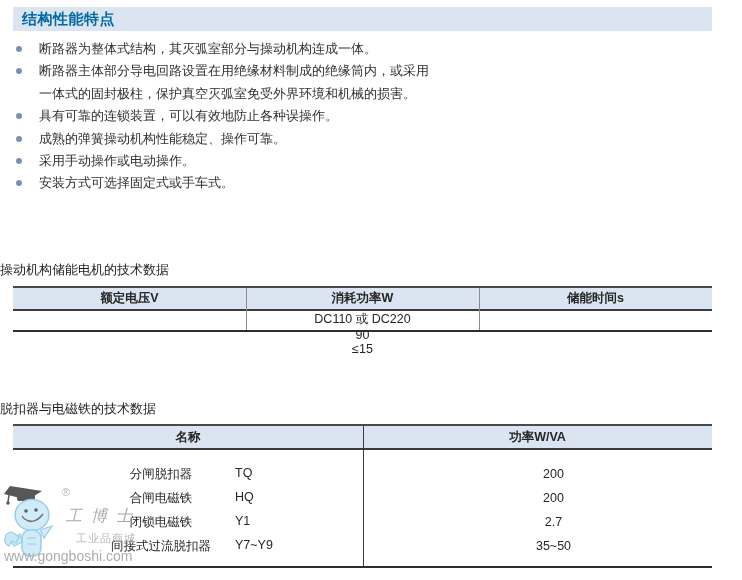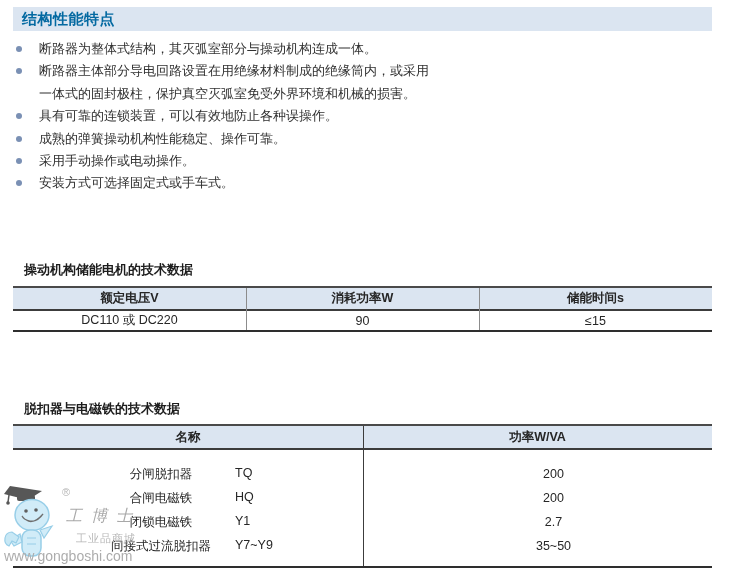--- a/index.html
+++ b/index.html
@@ -11,30 +11,30 @@
     background:#dbe5f1; display:flex; align-items:center; padding-left:9px; box-sizing:border-box;}
   .title-bar .tb-text {font-weight:bold; font-size:15px; color:#0369a1; letter-spacing:0.5px;}
 
   
   .features {position:absolute; left:13px; top:38px; width:700px;}
   .feat-row {display:flex; align-items:flex-start; height:22.4px; font-size:13px; line-height:22.4px; color:#303030;}
   .dot {width:6px; height:6px; border-radius:50%; background:#7a90b4; margin:8px 17px 0 3px; flex:none;}
   .dot.hidden {background:transparent;}
 
   
-  .sec-title {position:absolute; left:24px; font-size:13px; font-weight:bold; color:#1d1d1d;}
+  .sec-title {position:absolute; left:0; font-size:13px; font-weight:normal; color:#1d1d1d;}
   #sec1-title {top:261px;}
   #sec2-title {top:400px;}
 
   
   .table1 {position:absolute; left:13px; top:286px; width:699px;
     border-top:2px solid #4a4a4a; border-bottom:2px solid #2e2e2e; box-sizing:border-box;}
   .t1-head {display:flex; height:21px; background:#dbe5f1; border-bottom:2px solid #3c3c3c; align-items:center;}
   .t1-head .cell {flex:1; text-align:center; font-weight:bold; font-size:12.5px;}
-  .t1-body {display:flex; height:19px; align-items:center;}
+  .t1-body {display:flex; height:19px; align-items:center;flex-direction:column;}
   .t1-body .cell {flex:1; text-align:center; font-size:12.5px;}
   .table1 .vline {position:absolute; top:0; bottom:0; width:1px; background:#8c8c8c;}
   .table1 .vl-1 {left:233px;} .table1 .vl-2 {left:466px;}
 
   
   .table2 {position:absolute; left:13px; top:424px; width:699px;
     border-top:2px solid #4a4a4a; border-bottom:2px solid #2e2e2e; box-sizing:border-box;}
   .t2-head {display:flex; height:22px; background:#dbe5f1; border-bottom:2px solid #3c3c3c; align-items:center;}
   .t2-head .c1 {width:350px; text-align:center; font-weight:bold; font-size:12.5px;}
   .t2-head .c2 {flex:1; text-align:center; font-weight:bold; font-size:12.5px;}

